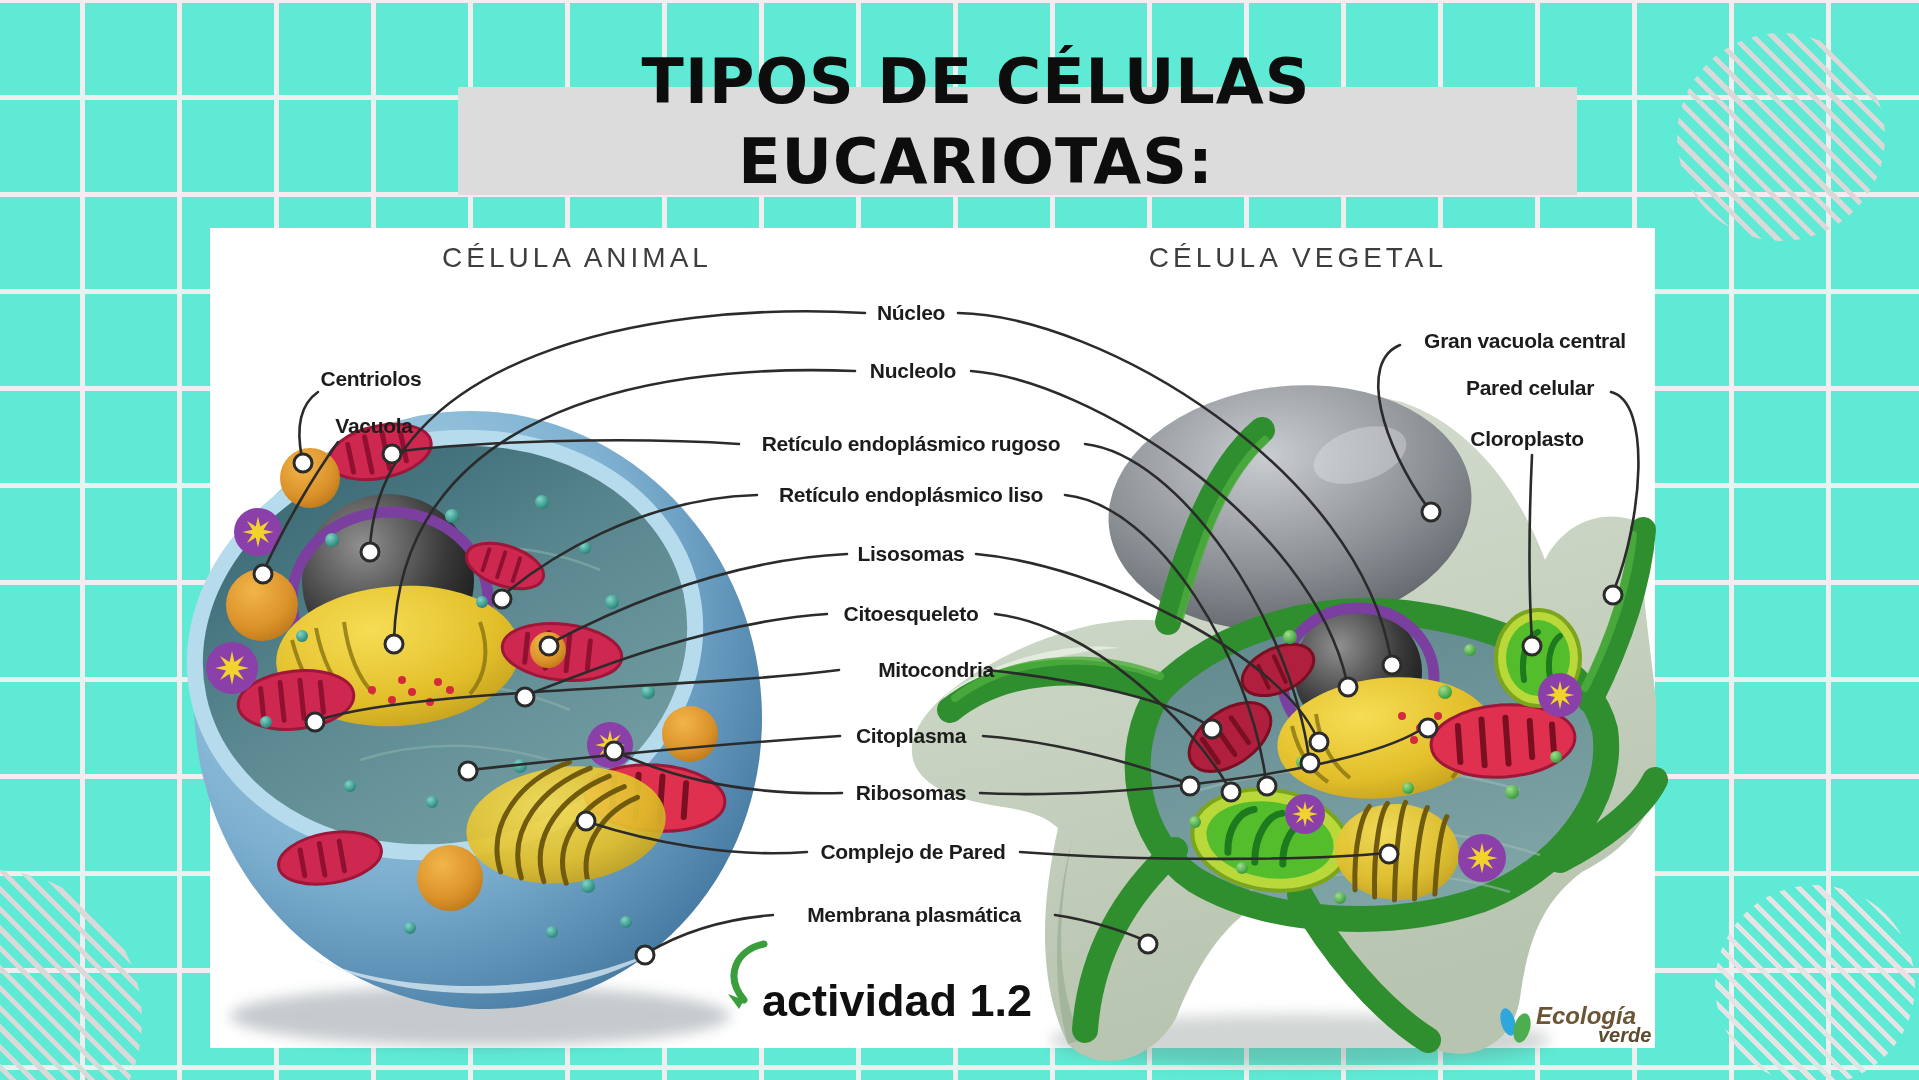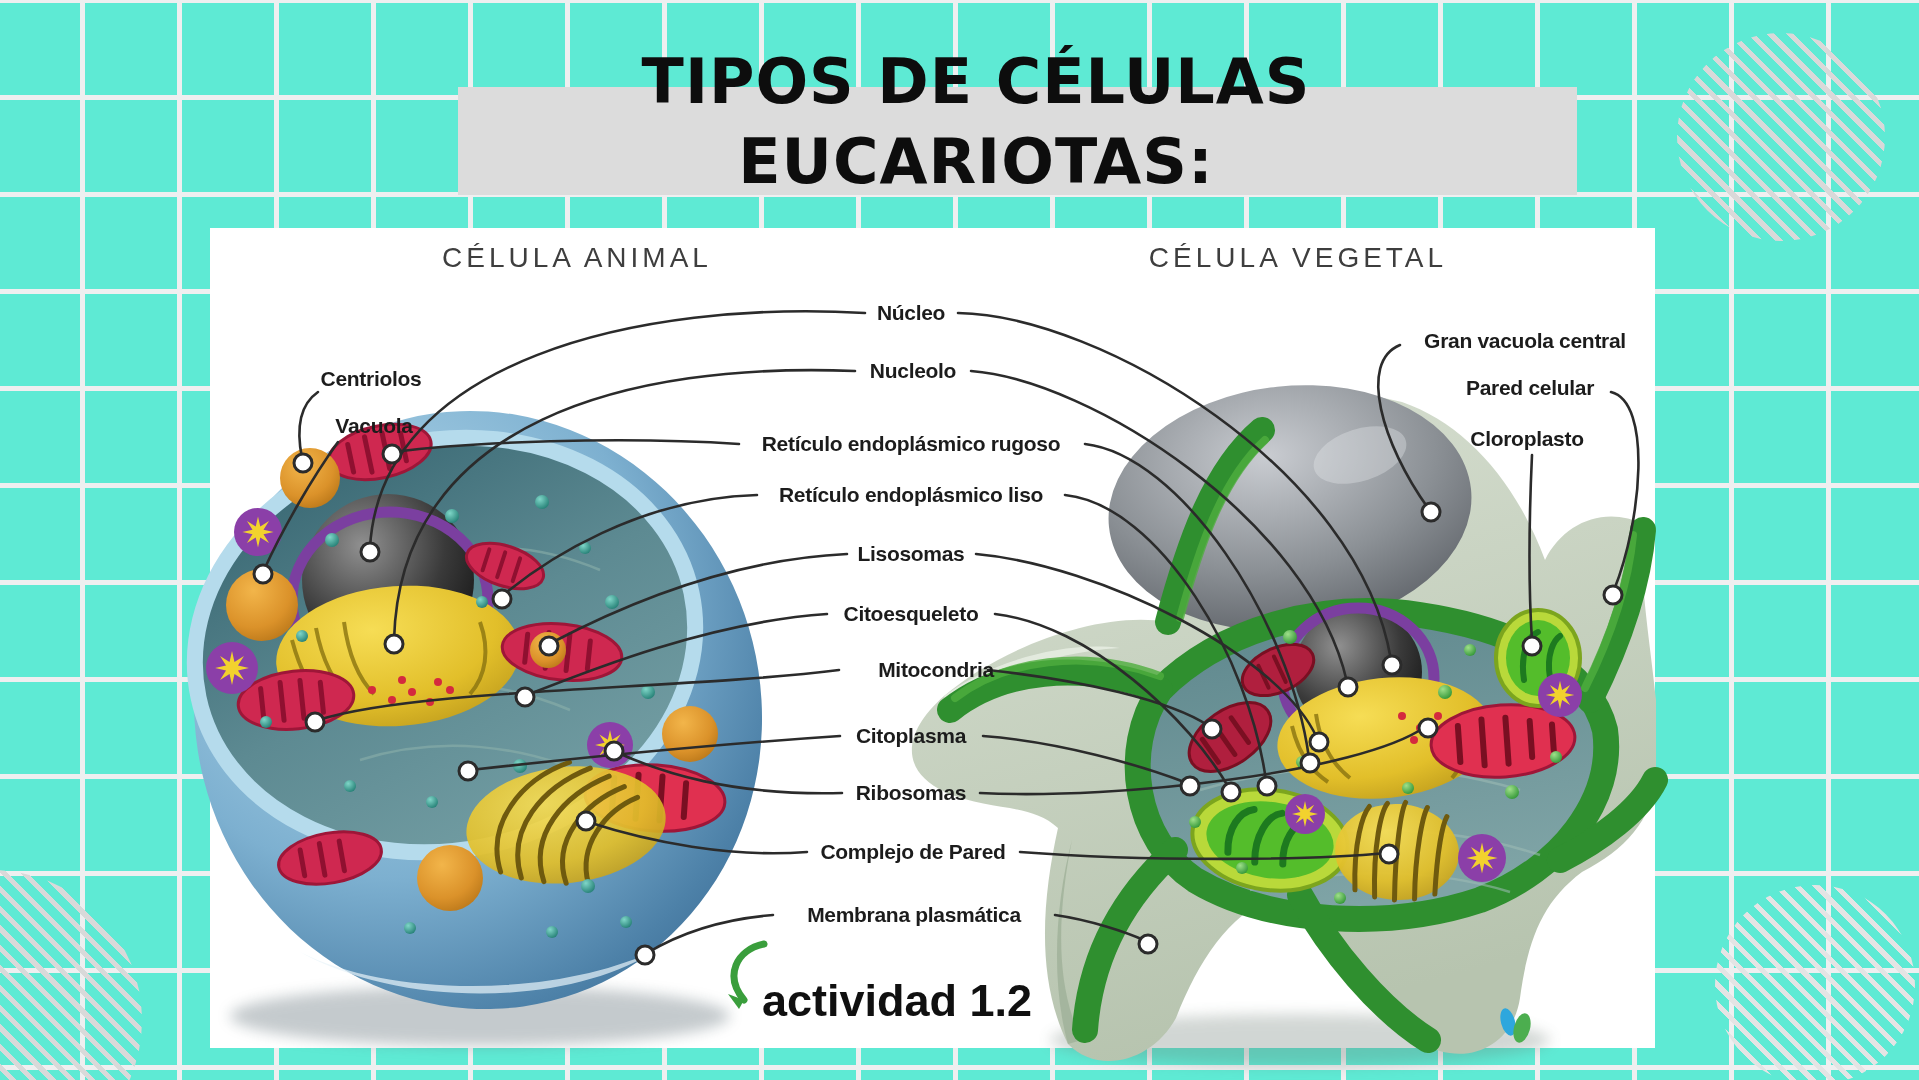--- a/index.html
+++ b/index.html
@@ -492,13 +492,17 @@
 
   <div class="olabel" style="left:371px;top:379px;">Centriolos</div>
   <div class="olabel" style="left:374px;top:426px;">Vacuola</div>
 
   <div class="olabel" style="left:1525px;top:341px;">Gran vacuola central</div>
   <div class="olabel" style="left:1522px;top:388px;margin-left:8px;">Pared celular</div>
   <div class="olabel" style="left:1527px;top:439px;">Cloroplasto</div>
 
   <div class="activity">actividad 1.2</div>
 
+  <div class="logo">
+    <div class="l1">Ecología</div>
+    <div class="l2">verde</div>
+  </div>
 </div>
 
 </body></html>

